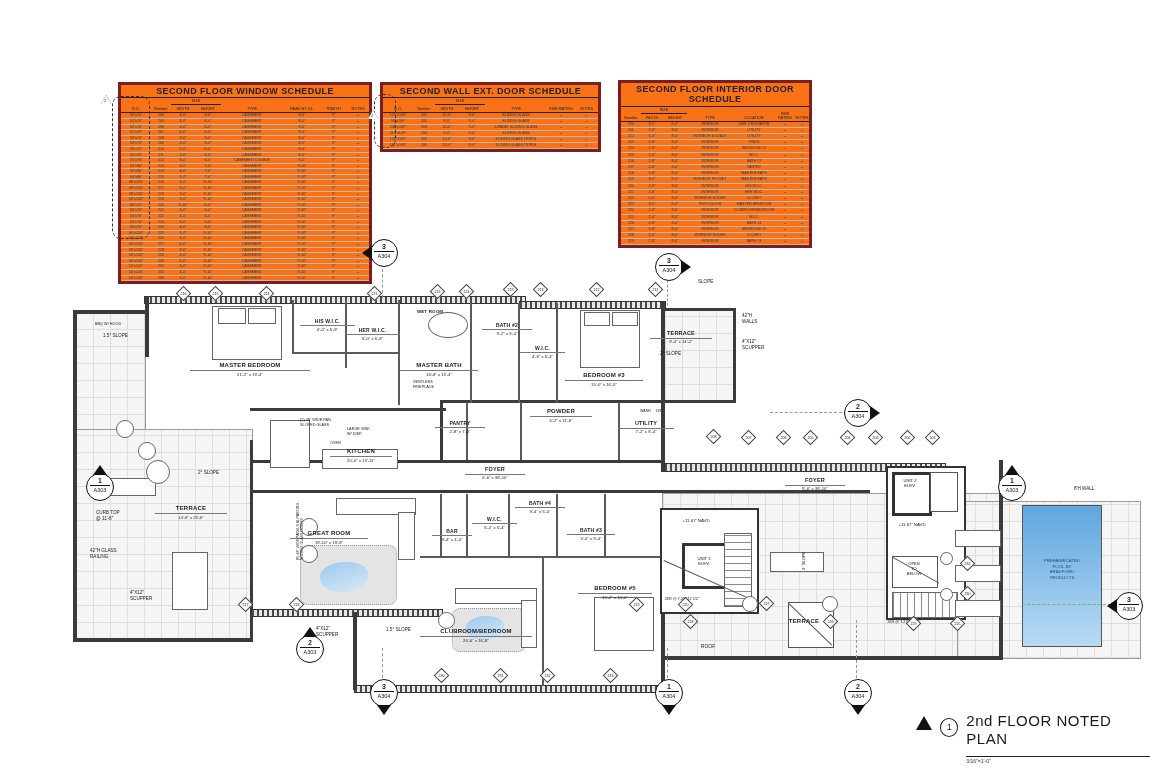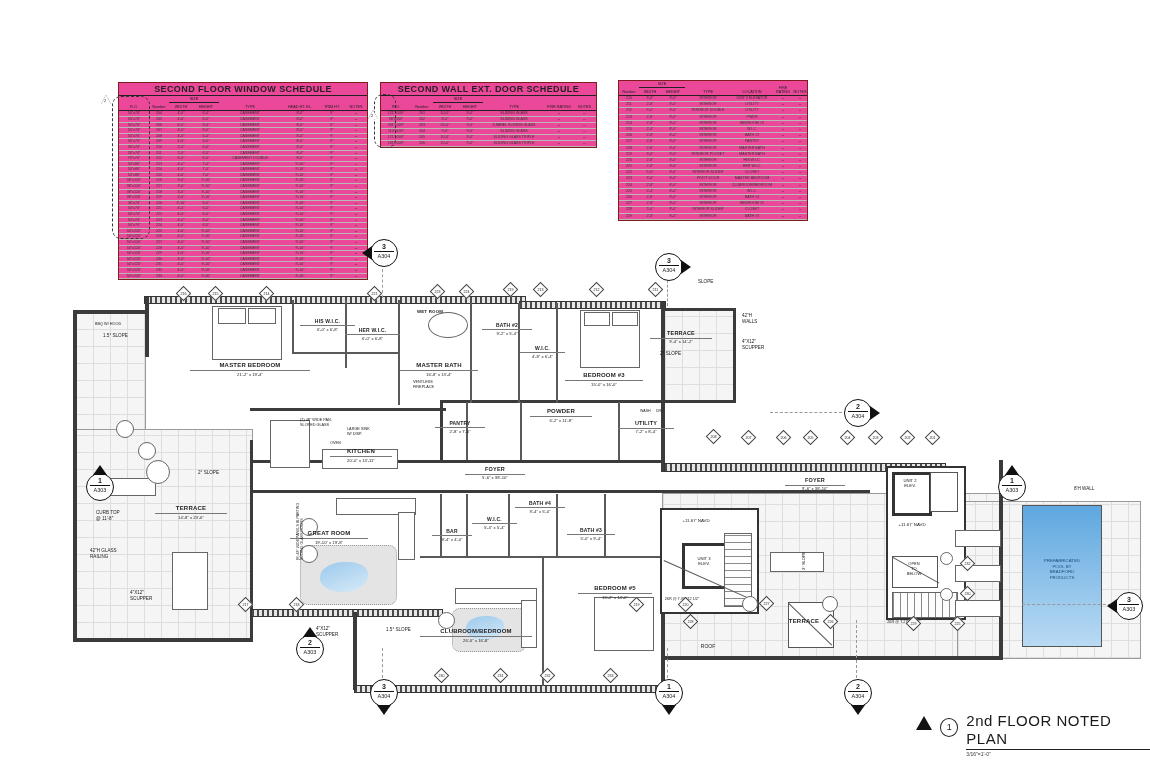--- a/index.html
+++ b/index.html
@@ -1,20 +1,20 @@
 <!DOCTYPE html>
 <html><head>
 <meta charset="utf-8">
 <style>
   html,body{margin:0;padding:0}
   body{width:1150px;height:768px;background:#fff;position:relative;overflow:hidden;
        font-family:"Liberation Sans",sans-serif;color:#222}
 
   
-  .sched{position:absolute;background:#ec4899;border:1px solid #7f1d1d}
+  .sched{position:absolute;background:#f97316;border:3px solid #7f1d1d}
   .sched .ttl{font-weight:bold;text-align:center;border-bottom:1px solid #222;
               font-size:9px;letter-spacing:.4px;padding:1px 2px;line-height:1.15}
   .thead{position:relative;border-bottom:.5px solid #222;display:grid;align-items:end;
          font-size:3.8px;text-align:center;height:14px}
   .thead span{padding-bottom:1px}
   .size-lab{position:absolute;top:1px;font-size:3.8px;text-align:center;border-bottom:.5px solid #222}
   .trow{display:grid;font-size:3.6px;line-height:1.2;height:4.6px;overflow:hidden;
         border-bottom:.25px solid #b9b9b9;text-align:center;color:#333}
   .t-int .trow{height:5.2px}
   .t-ext .trow{height:5px}
@@ -70,21 +70,21 @@
   .tri-right{right:-9px;top:6px;border-top:7px solid transparent;border-bottom:7px solid transparent;border-left:10px solid #111}
   .tri-up{top:-9px;left:6px;border-left:7px solid transparent;border-right:7px solid transparent;border-bottom:10px solid #111}
   .tri-down{bottom:-9px;left:6px;border-left:7px solid transparent;border-right:7px solid transparent;border-top:10px solid #111}
 
   
   .titleblock{position:absolute;left:916px;top:712px;display:flex;align-items:flex-start;gap:8px}
   .north{width:0;height:0;border-left:8px solid transparent;border-right:8px solid transparent;
          border-bottom:14px solid #111;margin-top:4px}
   .detail-circ{width:17px;height:17px;border:1px solid #222;border-radius:50%;text-align:center;
                font-size:9px;line-height:17px;margin-top:6px}
-  .tb-text{border-bottom:1.5px solid #222;padding-bottom:1px}
+  .tb-text{border-bottom:1.5px solid #222;padding-bottom:8px}
   .tb-text .t{font-size:15px;letter-spacing:.5px;color:#1a1a1a}
   .tb-scale{font-size:5px;color:#333;margin-top:1px}
 </style>
 </head>
 <body>
 
 <div class="sched t-win">
   <div class="ttl">SECOND FLOOR WINDOW SCHEDULE</div>
   <div class="thead">
     <span class="size-lab" style="left:50px;width:50px">SIZE</span>
@@ -473,20 +473,22 @@
         <span>--</span>
       </div>
     </div>
 </div>
 <div class="cloud" style="left:374px;top:94px;width:20px;height:52px"></div>
 <div class="revtri" style="left:368px;top:110px">
     <i>2</i>
   </div>
 
 <div class="sched t-int">
+  <div class="ttl" style="white-space:pre-line">SECOND FLOOR INTERIOR DOOR
+SCHEDULE</div>
   <div class="thead">
     <span class="size-lab" style="left:20px;width:46px">SIZE</span>
     <span>Number</span>
     <span>WIDTH</span>
     <span>HEIGHT</span>
     <span>TYPE</span>
     <span>LOCATION</span>
     <span>FIRE RATING</span>
     <span>NOTES</span>
   </div>

